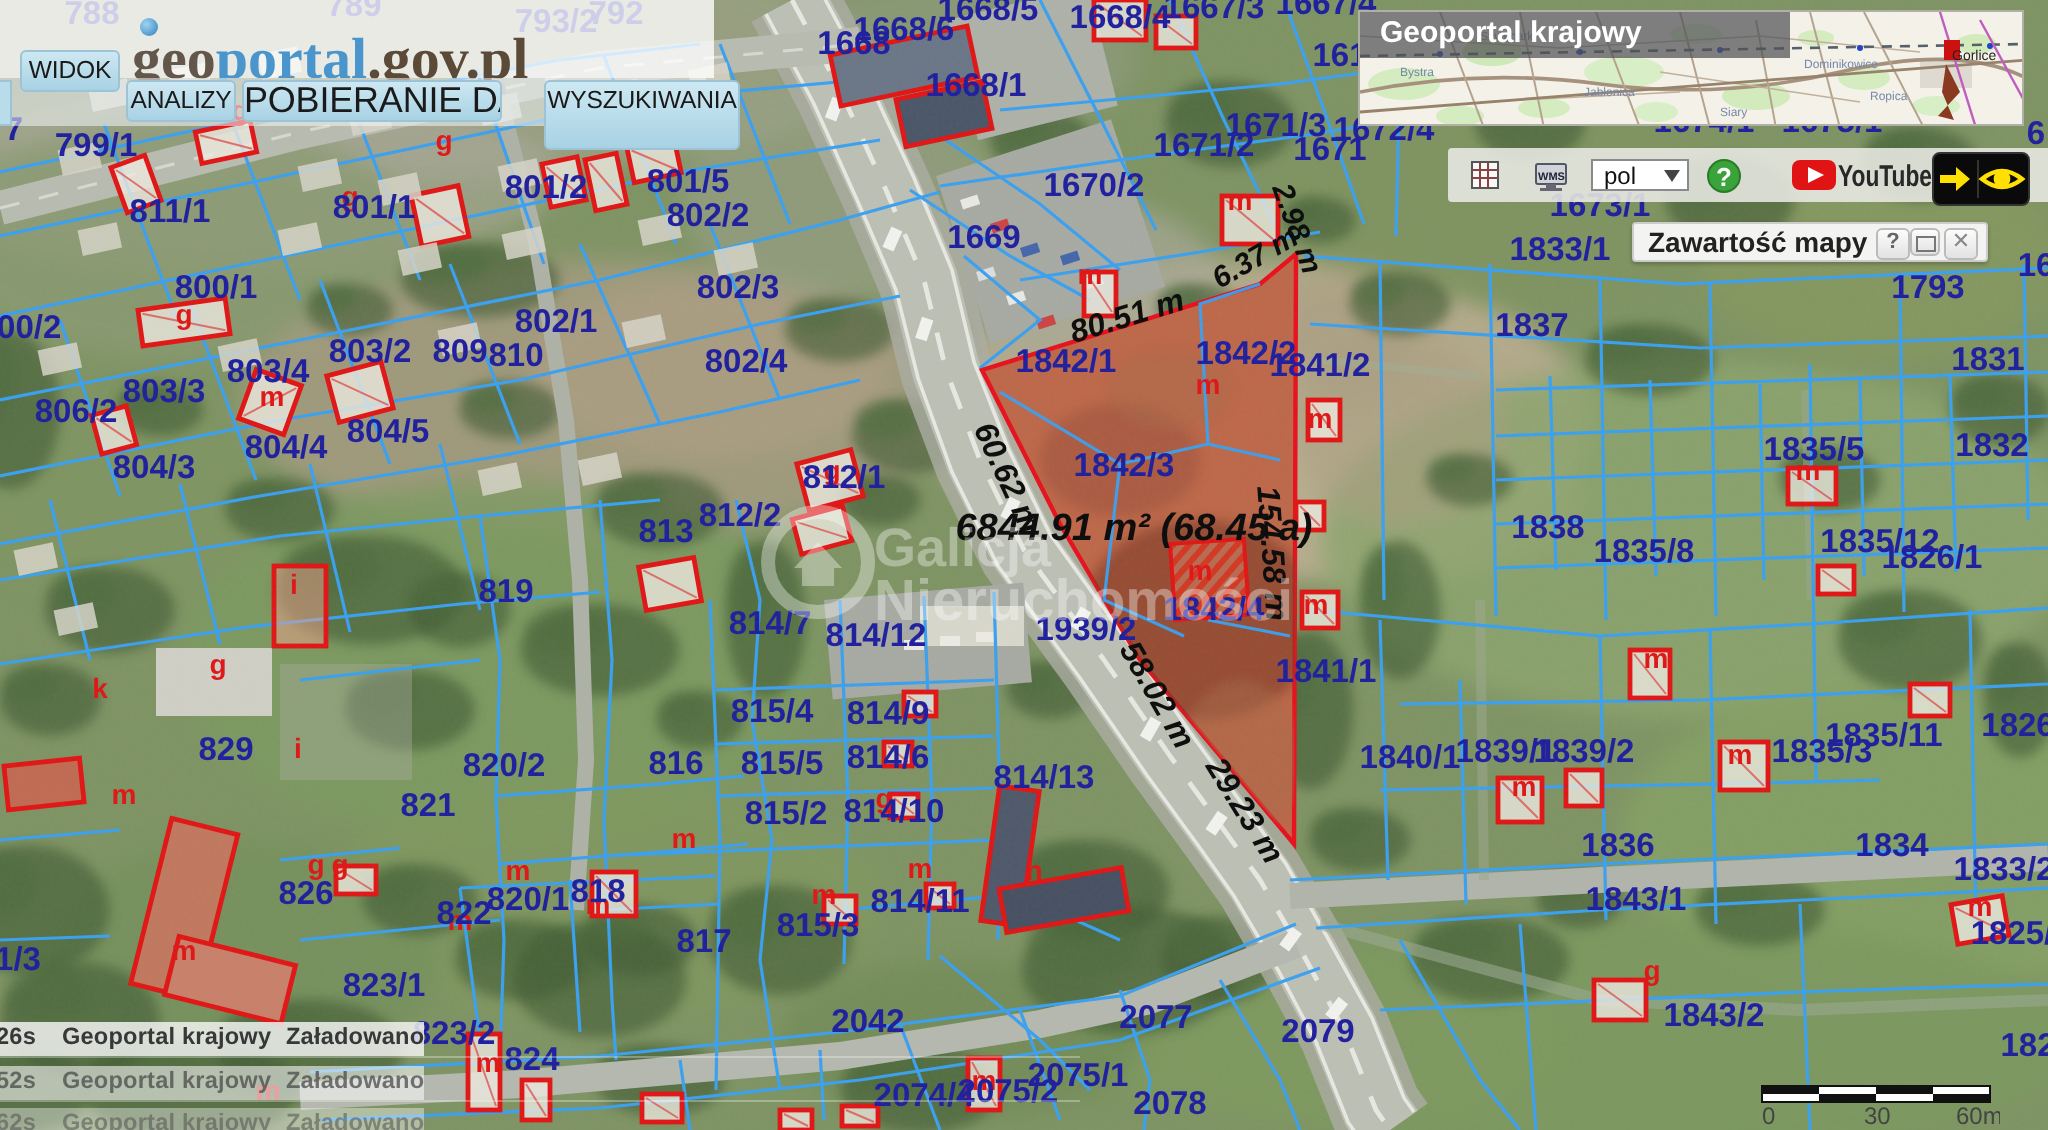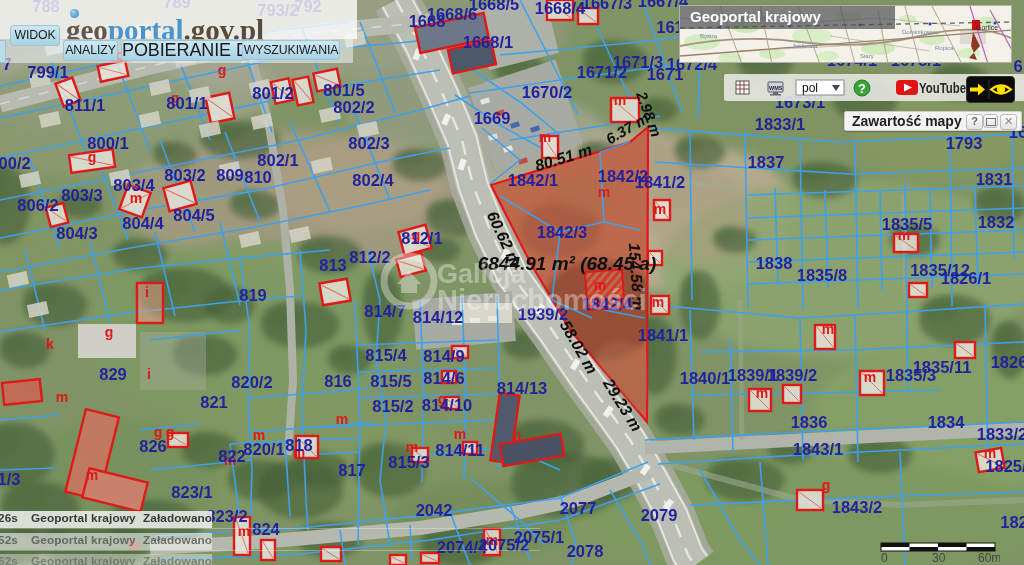--- a/index.html
+++ b/index.html
@@ -607,21 +607,21 @@
 <rect width="1024" height="565" filter="url(#grain)" opacity="0.10"></rect>
     </svg>
 <div style="position:absolute;left:0;top:0;width:357px;height:39px;background:rgba(255,255,255,0.78);"></div>
 <div style="position:absolute;left:66px;top:2px;font-family:'Liberation Serif',serif;font-size:29px;font-weight:bold;margin-top:12px;">
 <span style="color:#63564a;">geo</span><span style="color:#4a96cc;">portal</span><span style="color:#5c4a38;">.gov.pl</span></div>
 <div style="position:absolute;left:70px;top:9px;width:9px;height:9px;border-radius:50%;background:radial-gradient(circle at 35% 35%, #9fd4f0, #2f7fc0);"></div>
     <div style="position:absolute;left:0;top:39px;width:353px;height:24px;background:rgba(240,246,248,0.55);"></div>
     <div style="position:absolute;left:10px;top:25px;width:50px;height:21px;background:linear-gradient(#cde8f2,#a8d2e4);border:1px solid #9cc4d6;border-radius:3px;box-sizing:border-box;text-align:center;font-family:'Liberation Sans',sans-serif;font-size:12.3px;color:#1a1a1a;line-height:19px;letter-spacing:-0.1px;white-space:nowrap;overflow:hidden;">WIDOK</div>
     <div style="position:absolute;left:63px;top:40px;width:55px;height:21px;background:linear-gradient(#cde8f2,#a8d2e4);border:1px solid #9cc4d6;border-radius:3px;box-sizing:border-box;text-align:center;font-family:'Liberation Sans',sans-serif;font-size:12.3px;color:#1a1a1a;line-height:19px;letter-spacing:-0.1px;white-space:nowrap;overflow:hidden;">ANALIZY</div>
     <div style="position:absolute;left:121px;top:40px;width:130px;height:21px;background:linear-gradient(#cde8f2,#a8d2e4);border:1px solid #9cc4d6;border-radius:3px;box-sizing:border-box;text-align:center;font-family:'Liberation Sans',sans-serif;font-size:18px;color:#1a1a1a;line-height:19px;letter-spacing:-0.1px;white-space:nowrap;overflow:hidden;">POBIERANIE DANYCH</div>
-    <div style="position:absolute;left:242px;top:40px;width:98px;height:20px;background:linear-gradient(#cde8f2,#a8d2e4);border:1px solid #9cc4d6;border-radius:3px;box-sizing:border-box;text-align:center;font-family:'Liberation Sans',sans-serif;font-size:12.3px;color:#1a1a1a;line-height:19px;letter-spacing:-0.1px;white-space:nowrap;overflow:hidden;">WYSZUKIWANIA</div>
+    <div style="position:absolute;left:272px;top:40px;width:98px;height:35px;background:linear-gradient(#cde8f2,#a8d2e4);border:1px solid #9cc4d6;border-radius:3px;box-sizing:border-box;text-align:center;font-family:'Liberation Sans',sans-serif;font-size:12.3px;color:#1a1a1a;line-height:19px;letter-spacing:-0.1px;white-space:nowrap;overflow:hidden;">WYSZUKIWANIA</div>
     <div style="position:absolute;left:0;top:40px;width:5px;height:21px;background:#b9dcea;border:1px solid #9cc4d6;border-left:none;"></div>
     <div style="position:absolute;left:679px;top:5px;width:333px;height:58px;border:1px solid #b0b0a8;box-sizing:border-box;overflow:hidden;">
       <svg width="333" height="58" viewBox="0 0 333 58">
 <rect width="333" height="58" fill="#f3f1e8"></rect>
 <ellipse cx="22" cy="36" rx="18" ry="8" fill="#d4ecc0"></ellipse>
         <ellipse cx="66" cy="20" rx="15" ry="7" fill="#cfe8b8"></ellipse>
 <ellipse cx="132" cy="30" rx="20" ry="8" fill="#d8eec6"></ellipse>
         <ellipse cx="198" cy="42" rx="17" ry="7" fill="#d2eabc"></ellipse>
 <ellipse cx="92" cy="48" rx="13" ry="5" fill="#d4ecc0"></ellipse>
         <ellipse cx="168" cy="11" rx="13" ry="5" fill="#d8eec6"></ellipse>
@@ -690,21 +690,21 @@
     </div>
     <div style="position:absolute;left:966px;top:76px;width:49px;height:27px;background:#0a0a0a;border-radius:4px;border:1px solid #333;box-sizing:border-box;">
 <svg width="47" height="25" viewBox="0 0 47 25">
 <rect x="3" y="10.5" width="9" height="4" fill="#ffe000"></rect>
         <path d="M11 6.5 L18 12.5 L11 18.5 Z" fill="#ffe000"></path>
 <line x1="22" y1="3" x2="22" y2="22" stroke="#333" stroke-width="1"></line>
 <path d="M24 12.5 Q 34 4.5 44 12.5 Q 34 20.5 24 12.5 Z" fill="none" stroke="#ffe000" stroke-width="2.2"></path>
 <circle cx="34" cy="12.5" r="4.2" fill="#ffe000"></circle>
 </svg>
     </div>
-    <div style="position:absolute;left:844px;top:111px;width:178px;height:20px;background:#f3f3f1;border:1px solid #cccccc;border-radius:2px;box-sizing:border-box;box-shadow:0 1px 2px rgba(0,0,0,0.25);">
+    <div style="position:absolute;left:816px;top:111px;width:178px;height:20px;background:#f3f3f1;border:1px solid #cccccc;border-radius:2px;box-sizing:border-box;box-shadow:0 1px 2px rgba(0,0,0,0.25);">
 <span style="position:absolute;left:7px;top:1px;font-family:'Liberation Sans',sans-serif;font-size:14px;font-weight:bold;color:#222;">Zawartość mapy</span>
 <span style="position:absolute;left:121px;top:2px;width:15px;height:14px;background:linear-gradient(#fcfcfc,#e2e2e2);border:1px solid #bbb;border-radius:3px;font-family:'Liberation Sans',sans-serif;font-size:11px;font-weight:bold;color:#666;text-align:center;line-height:13px;">?</span>
 <span style="position:absolute;left:138px;top:2px;width:15px;height:14px;background:linear-gradient(#fcfcfc,#e2e2e2);border:1px solid #bbb;border-radius:3px;box-sizing:border-box;">
         <span style="display:block;margin:3px auto 0;width:8px;height:6px;border:1.5px solid #777;"></span>
       </span>
 <span style="position:absolute;left:155px;top:2px;width:15px;height:14px;background:linear-gradient(#fcfcfc,#e2e2e2);border:1px solid #bbb;border-radius:3px;font-family:'Liberation Sans',sans-serif;font-size:11px;color:#888;text-align:center;line-height:13px;">✕</span>
 </div>
     <div style="position:absolute;left:0;top:511px;width:212px;height:17px;background:rgba(247,247,247,0.82);"></div>
 <div style="position:absolute;left:0;top:511px;font-family:'Liberation Sans',sans-serif;font-size:11.8px;font-weight:bold;letter-spacing:0.1px;color:#333;opacity:0.97;">
 <span style="position:absolute;left:-2px;">26s</span>

